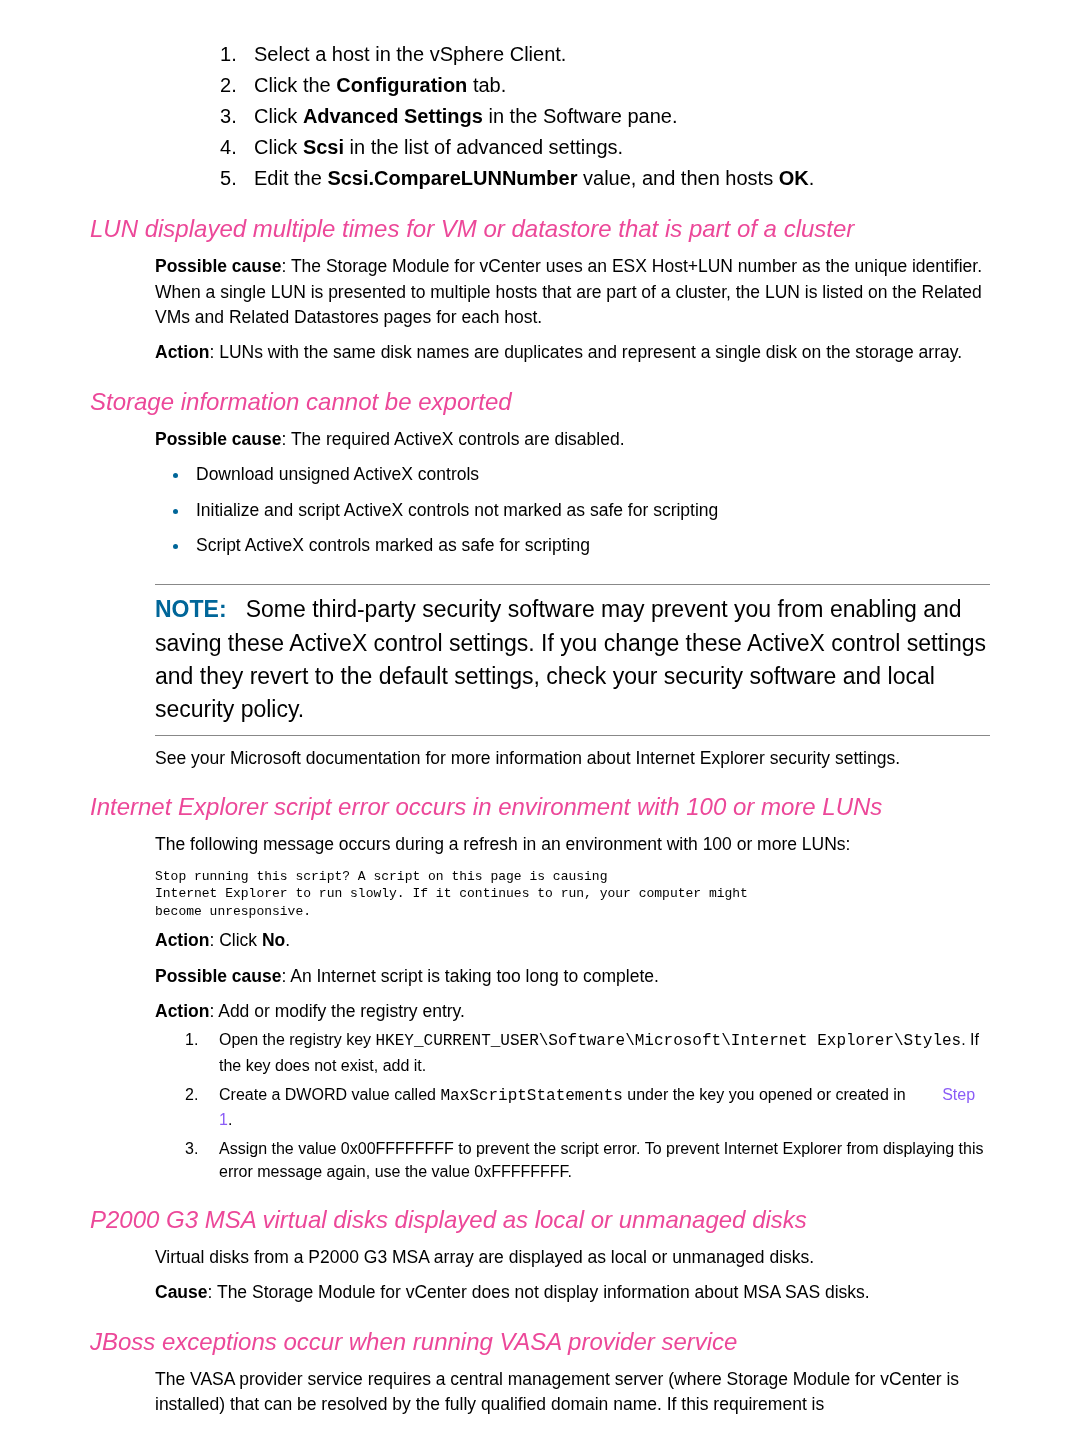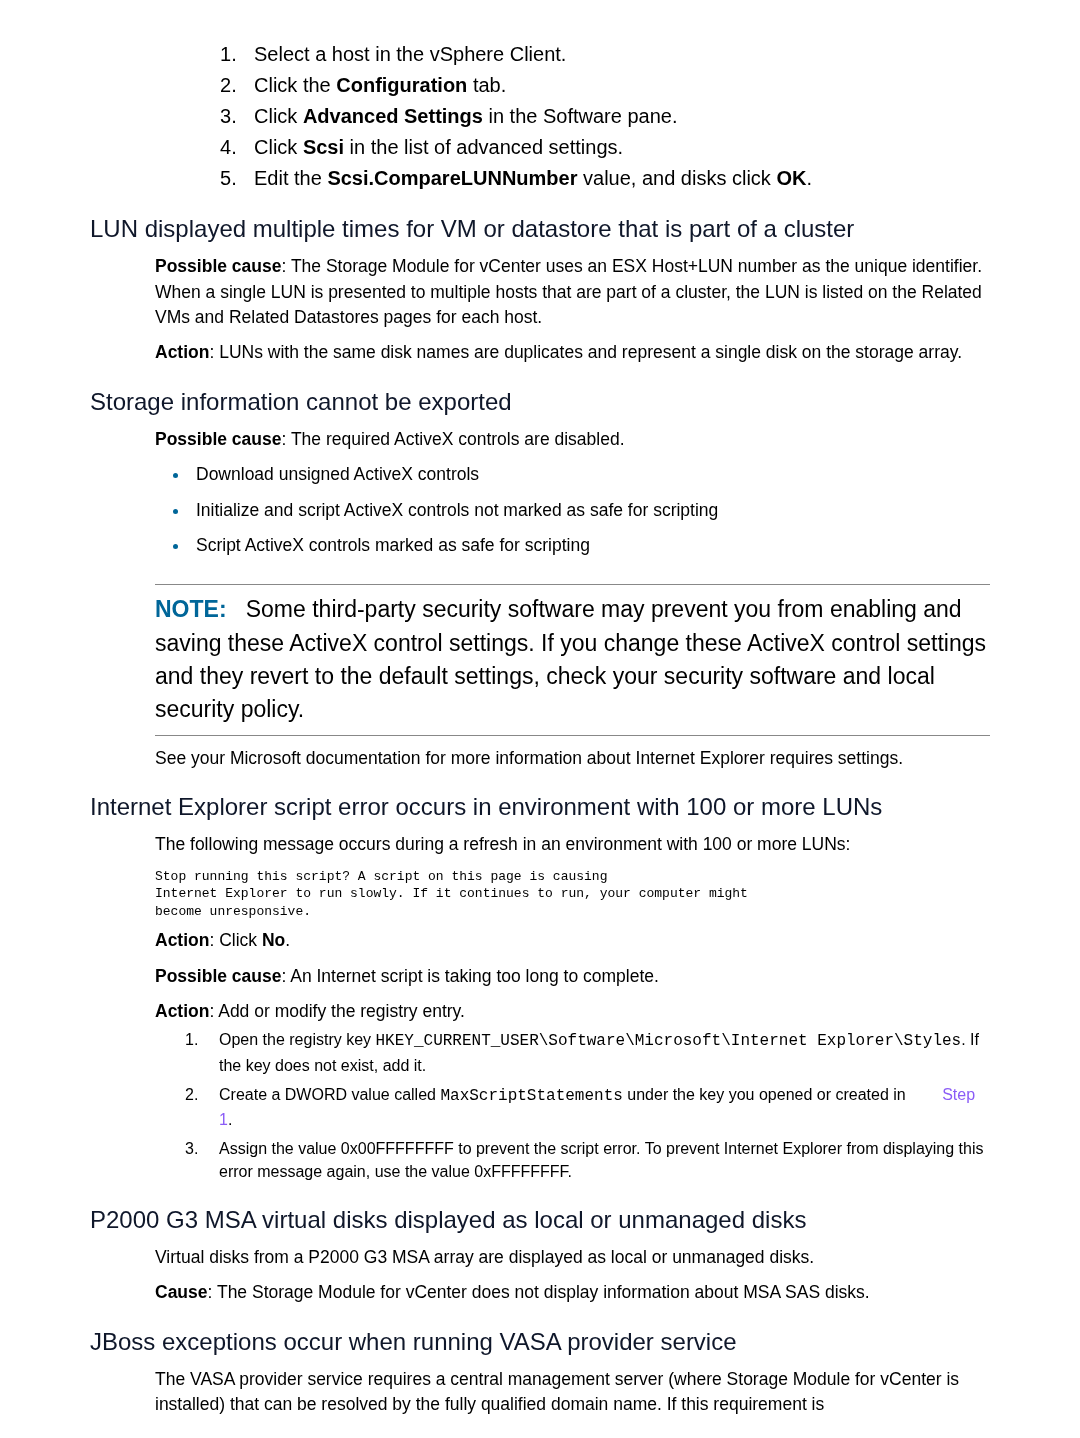--- a/index.html
+++ b/index.html
@@ -49,24 +49,25 @@
   }
   .ol-steps-inner li::before {
     content: counter(step2) ".";
     position: absolute;
     left: 0;
     top: 0;
   }
   h2.section {
     font-family: Arial, Helvetica, sans-serif;
     font-weight: normal;
-    color: #0f172a;
+    color: #ec4899;
     font-size: 24px;
     margin: 20px 0 10px 0;
     line-height: 1.3;
+    font-style: italic;
   }
   .body-block {
     margin-left: 65px;
     font-size: 17.5px;
     line-height: 1.45;
   }
   .para {
     margin: 0 0 10px 0;
   }
   .bold {
@@ -122,21 +123,21 @@
 </head>
 <body>
 
 <div class="page">
 
   <ol class="ol-steps">
     <li><span>Select a host in the vSphere Client.</span></li>
     <li><span>Click the </span><span class="bold">Configuration</span><span> tab.</span></li>
     <li><span>Click </span><span class="bold">Advanced Settings</span><span> in the Software pane.</span></li>
     <li><span>Click </span><span class="bold">Scsi</span><span> in the list of advanced settings.</span></li>
-    <li><span>Edit the </span><span class="bold">Scsi.CompareLUNNumber</span><span> value, and disks click </span><span class="bold">OK</span><span>.</span></li>
+    <li><span>Edit the </span><span class="bold">Scsi.CompareLUNNumber</span><span> value, and then hosts </span><span class="bold">OK</span><span>.</span></li>
   </ol>
 
   <h2 class="section">LUN displayed multiple times for VM or datastore that is part of a cluster</h2>
   <div class="body-block">
     <p class="para"><span class="bold">Possible cause</span><span>: The Storage Module for vCenter uses an ESX Host+LUN number as the unique identifier. When a single LUN is presented to multiple hosts that are part of a cluster, the LUN is listed on the Related VMs and Related Datastores pages for each host.</span></p>
     <p class="para"><span class="bold">Action</span><span>: LUNs with the same disk names are duplicates and represent a single disk on the storage array.</span></p>
   </div>
 
   <h2 class="section">Storage information cannot be exported</h2>
   <div class="body-block">
@@ -144,21 +145,21 @@
   </div>
   <ul class="ul-bullets">
     <li>Download unsigned ActiveX controls</li>
     <li>Initialize and script ActiveX controls not marked as safe for scripting</li>
     <li>Script ActiveX controls marked as safe for scripting</li>
   </ul>
   <div class="note-box">
     <span class="note-label">NOTE:</span>&nbsp;&nbsp;&nbsp;<span>Some third-party security software may prevent you from enabling and saving these ActiveX control settings. If you change these ActiveX control settings and they revert to the default settings, check your security software and local security policy.</span>
   </div>
   <div class="body-block">
-    <p class="para">See your Microsoft documentation for more information about Internet Explorer requires settings.</p>
+    <p class="para">See your Microsoft documentation for more information about Internet Explorer security settings.</p>
   </div>
 
   <h2 class="section">Internet Explorer script error occurs in environment with 100 or more LUNs</h2>
   <div class="body-block">
     <p class="para">The following message occurs during a refresh in an environment with 100 or more LUNs:</p>
   </div>
   <div class="code-block">Stop running this script? A script on this page is causing
 Internet Explorer to run slowly. If it continues to run, your computer might
 become unresponsive.</div>
   <div class="body-block">

